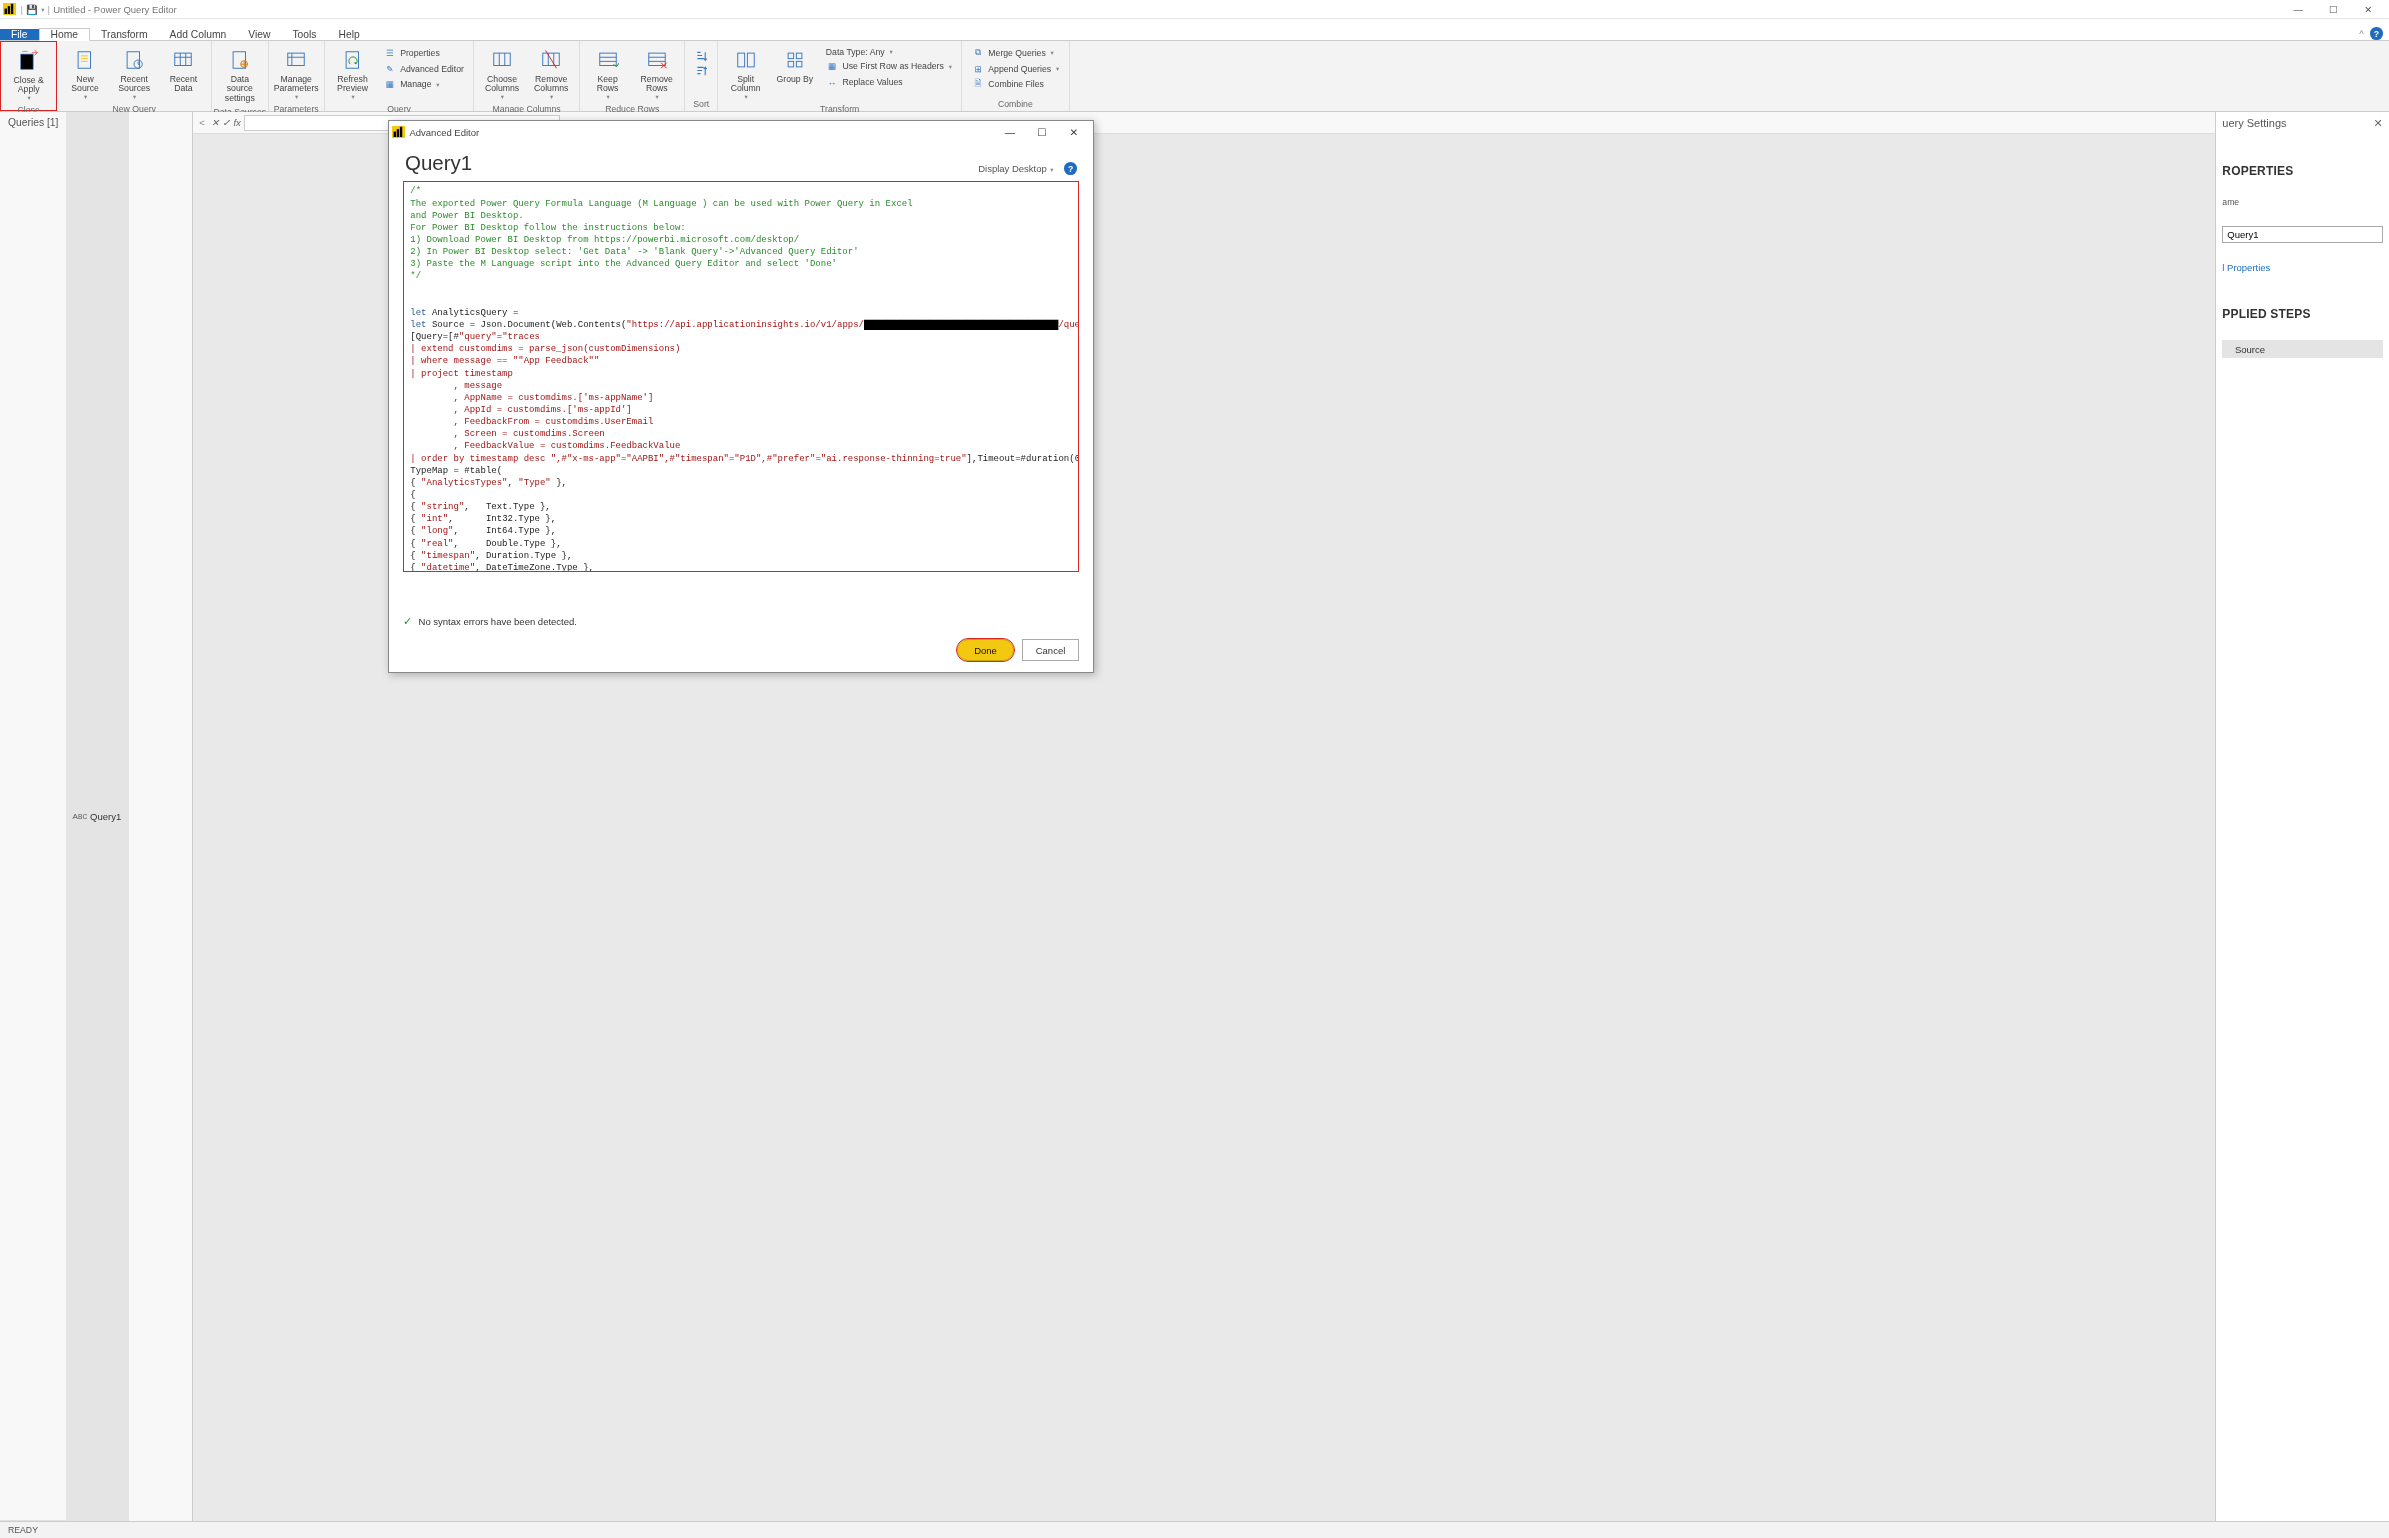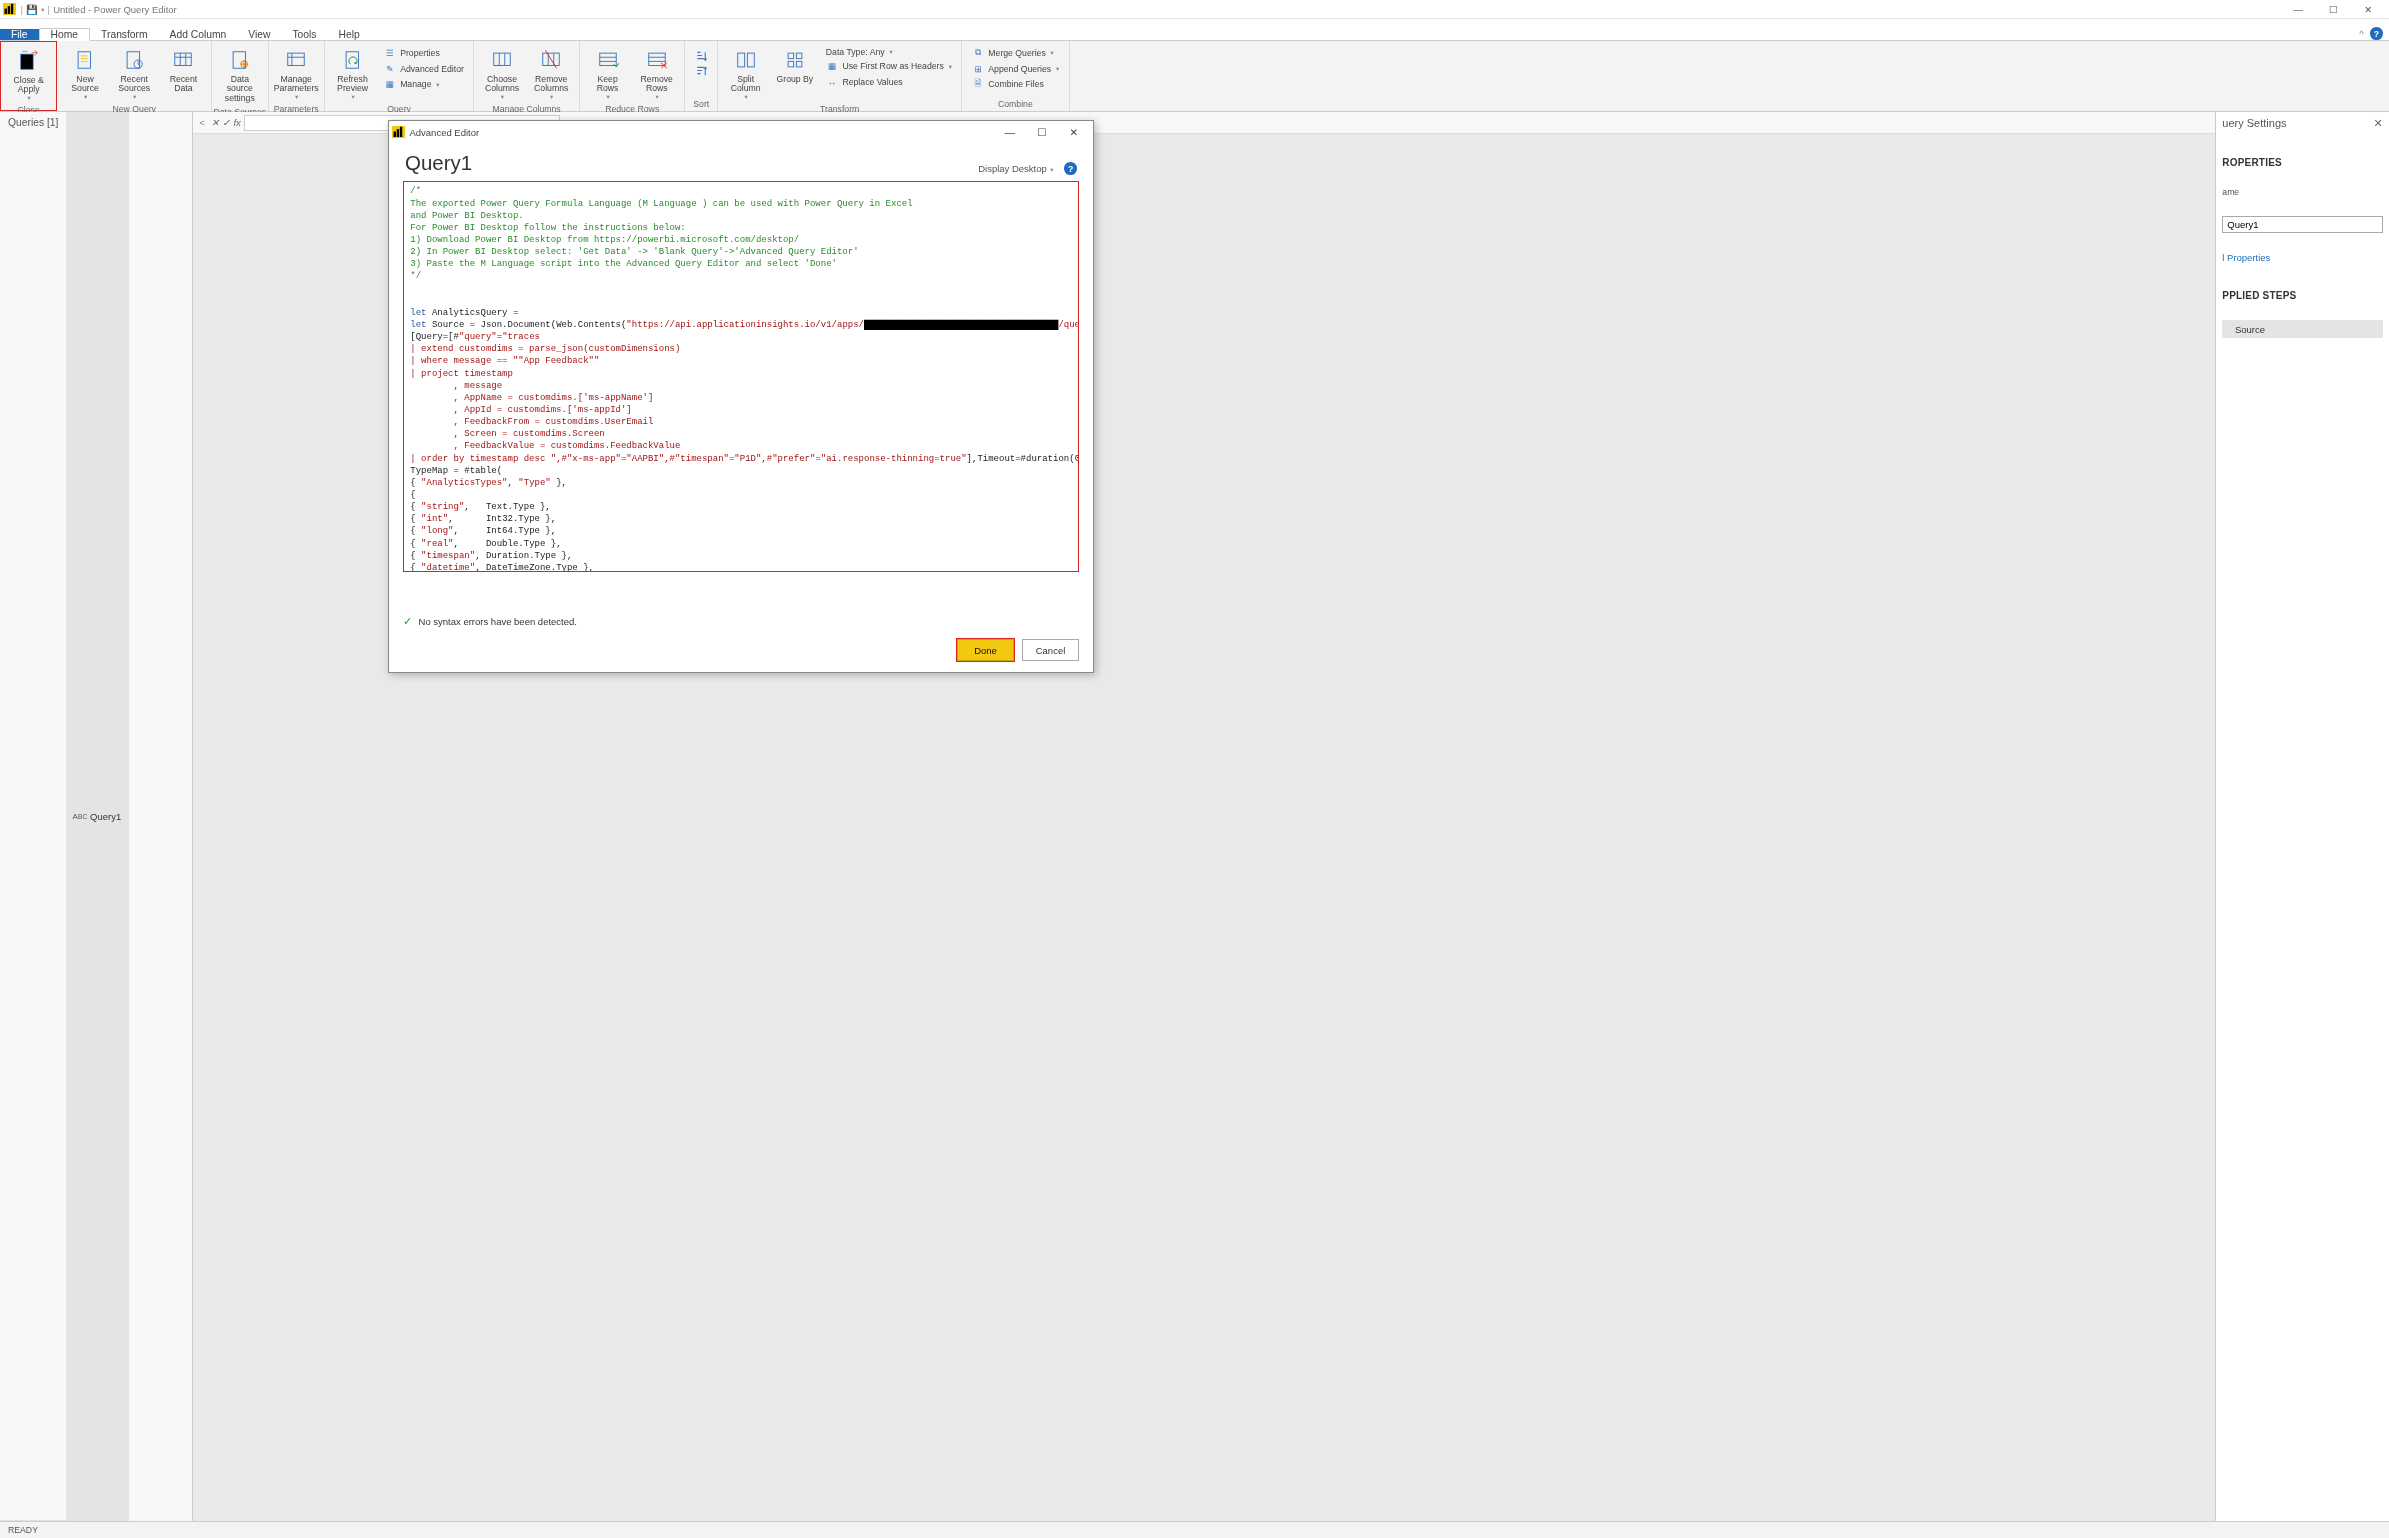--- a/index.html
+++ b/index.html
@@ -46,21 +46,21 @@
 
   .center-pane { flex:1; position:relative; background:#e9e9e9; }
   .center-top { height:22px; background:#f8f8f8; border-bottom:0.8px solid #ddd; display:flex; align-items:center; padding:0 6.3px; gap:6.3px; }
   .center-top .nav-arrows { display:flex; gap:3.2px; color:#888; }
   .fx-bar { display:flex; align-items:center; gap:3.2px; color:#666; font-style:italic; }
   .fx-input { border:0.8px solid #ccc; height:16px; width:316px; background:#fff; }
 
   .settings-pane { width:174px; border-left:0.8px solid #ccc; background:#fff; display:flex; flex-direction:column; padding:4.7px 6.3px; gap:19px; position:relative; }
   .settings-pane .sp-header { font-size:11px; color:#555; display:flex; justify-content:space-between; align-items:center; }
   .settings-pane .sp-close { font-size:11px; color:#666; cursor:pointer; }
-  .sp-sec-title { font-size:10px; font-weight:bold; color:#333; margin-top:8px; letter-spacing:0.2px;}
+  .sp-sec-title { font-size:12px; font-weight:bold; color:#333; margin-top:15px; letter-spacing:0.2px;}
   .sp-input { width:100%; border:0.8px solid #aaa; padding:2.4px 4px; font-size:9.5px; }
   .sp-link { color:#1f6cbf; font-size:9.5px; cursor:pointer; }
   .steps-list { border:0; }
   .step-item { background:#e4e4e4; padding:3.2px 12.6px; font-size:9.5px; }
 
   .statusbar { height:17.4px; background:#f3f3f3; border-top:0.8px solid #ccc; display:flex; align-items:center; padding:0 8px; font-size:8.7px; color:#555; }
 
   
   .modal { position:absolute; left:195px; top:8px; width:706px; height:553px; background:#fff; border:0.8px solid #888; box-shadow:2.4px 2.4px 8px rgba(0,0,0,0.25); display:flex; flex-direction:column; z-index:100; }
   .modal-titlebar { height:22px; display:flex; align-items:center; padding:0 3.2px; background:#fff; }
@@ -78,21 +78,21 @@
   .tok-str { color:#a31515; }
   .tok-ident { color:#222; }
   .redact { background:#000; color:#000; }
 
   .modal-status { padding:4.7px 14px; display:flex; align-items:center; gap:6.3px; }
   .check-icon { color:#2a8c2a; font-size:11px; }
   .modal-footer { padding:6.3px 14px 11px; display:flex; justify-content:flex-end; gap:8px; }
   .btn { min-width:57px; height:22px; padding:0 9.5px; font-size:9.5px; display:flex; align-items:center; justify-content:center; cursor:pointer; }
   .btn-cancel { background:#fff; border:0.8px solid #aaa; color:#333; }
   .btn-done { background:#f2c811; border:0.8px solid #caa305; color:#111; }
-  .btn-done.highlight-red { outline:1.6px solid #d92424; }
+  .btn-done.highlight-red { outline:1.6px solid #d92424;border-radius:11px; }
 
   svg.ico { width:100%; height:100%; stroke:#3a78c3; fill:none; stroke-width:1.4; }
 </style>
 </head>
 <body>
 
 <div class="titlebar">
   <div class="tb-icon">
     <svg viewBox="0 0 16 16">
         <rect x="2" y="7" width="3" height="7" fill="#000"></rect>

